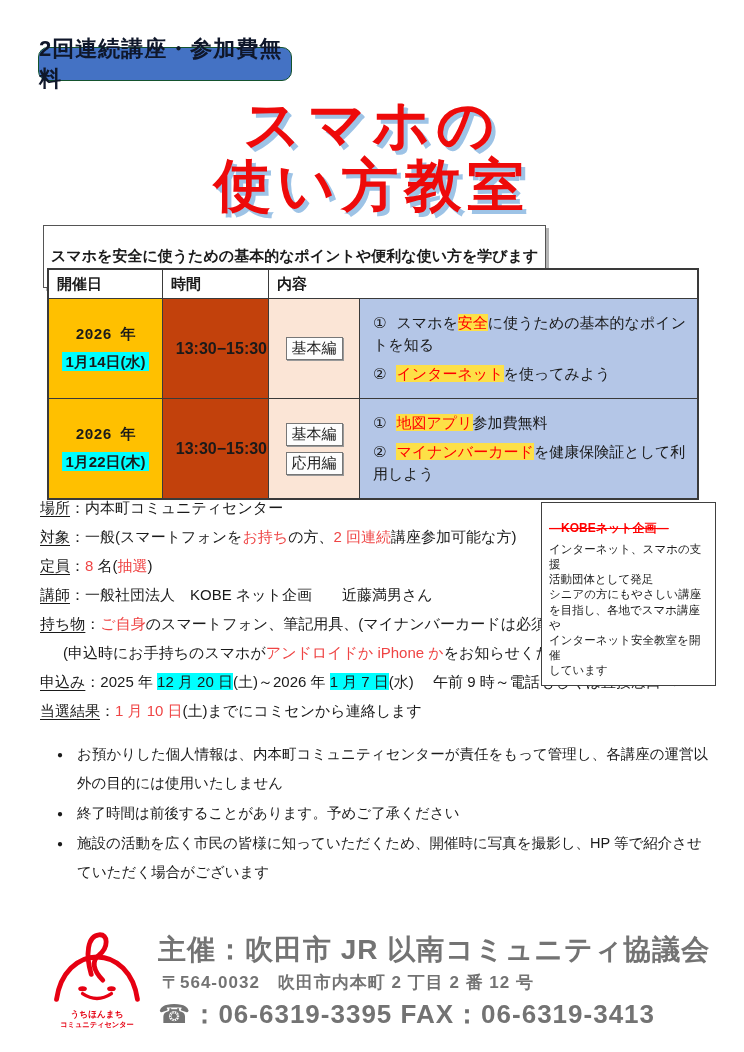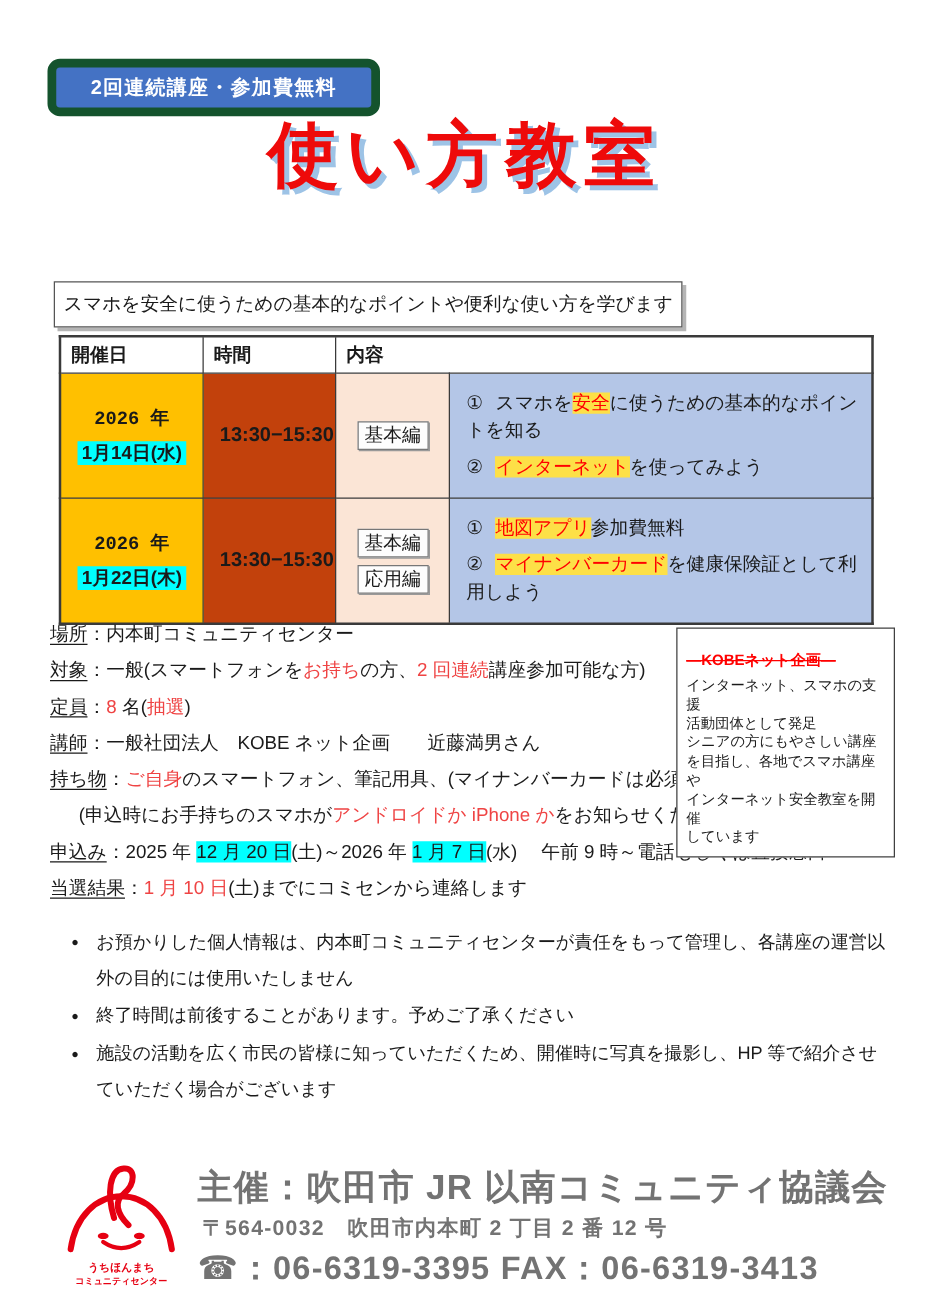--- a/index.html
+++ b/index.html
@@ -4,36 +4,36 @@
 <style>
   html,body{margin:0;padding:0;background:#888;}
   .page{
     position:relative;width:744px;height:1052px;background:#ffffff;
     margin:0 auto;overflow:hidden;
     font-family:"Liberation Sans","DejaVu Sans",sans-serif;color:#1a1a1a;
   }
   
   .badge{
     position:absolute;left:38px;top:47px;width:252px;height:32px;
-    background:#4472c4;border:7px solid #14532d;border-radius:10px;
-    color:#ffffff;font-size:16px;font-weight:bold;letter-spacing:1px;
+    background:#4472c4;border:1px solid #14532d;border-radius:10px;
+    color:#0f172a;font-size:22px;font-weight:bold;letter-spacing:1px;
     display:flex;align-items:center;justify-content:center;
   }
   
   .main-title{
     position:absolute;left:0;top:94px;width:100%;
     text-align:center;font-weight:bold;color:#ee0a0a;
     font-size:57px;line-height:61px;letter-spacing:6px;
     text-shadow:4px 4px 0 #9dc3e6, -1px -1px 0 #ffffff, 1px -1px 0 #ffffff, -1px 1px 0 #ffffff;
   }
   
   .subtitle{
     position:absolute;left:43px;top:225px;
     border:1px solid #555;box-shadow:3px 3px 0 #b5b5b5;
-    padding:8px 7px;font-size:15px;font-weight:normal;background:#fff;
+    padding:21px 7px;font-size:15px;font-weight:bold;background:#fff;
   }
   
   table.schedule{
     position:absolute;left:47px;top:268px;width:652px;
     border-collapse:collapse;border:2px solid #3a3a3a;
     font-size:15px;
   }
   table.schedule td,table.schedule th{border:1px solid #3a3a3a;}
   th.h{background:#fff;text-align:left;padding:4px 8px;font-size:15px;height:20px;}
   td.date{background:#ffc000;width:111px;text-align:center;font-weight:bold;height:66px;}
@@ -81,20 +81,21 @@
 </head>
 <body>
 
 <div class="page">
 
   <div class="badge">
     <span>2回連続講座・参加費無料</span>
   </div>
 
   <div class="main-title">
+    <div>スマホの</div>
     <div>使い方教室</div>
   </div>
 
   <div class="subtitle">スマホを安全に使うための基本的なポイントや便利な使い方を学びます</div>
 
   <table class="schedule">
     <tbody>
         <tr>
       <th class="h">開催日</th>
       <th class="h">時間</th>

